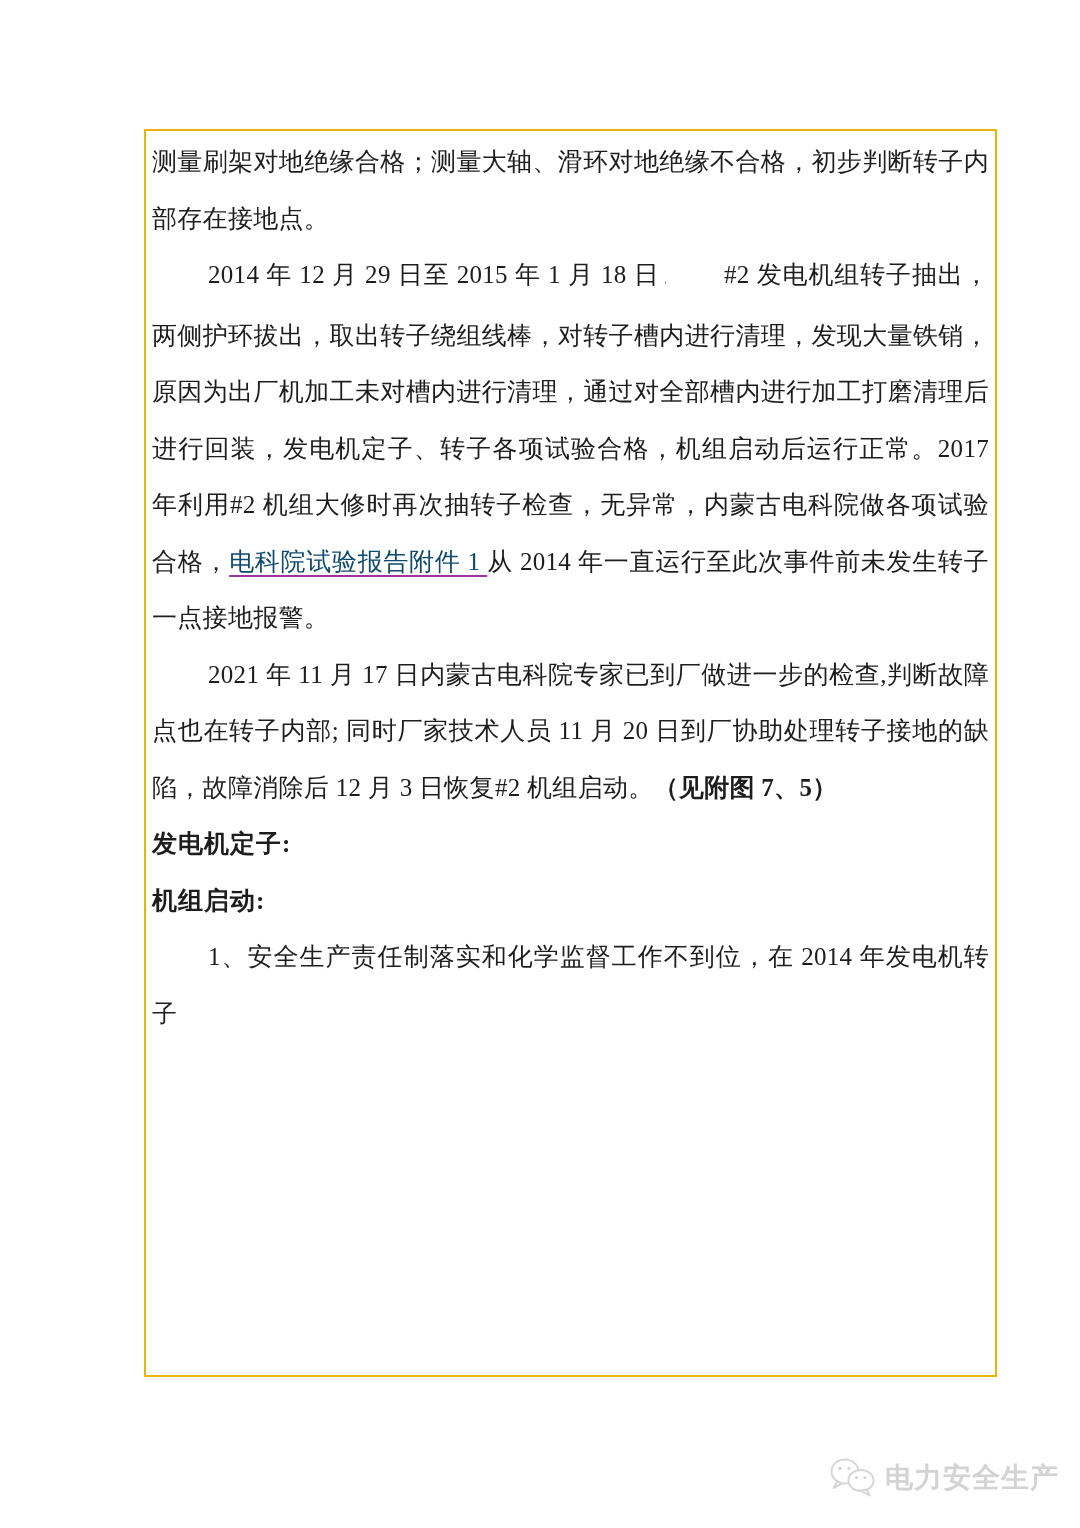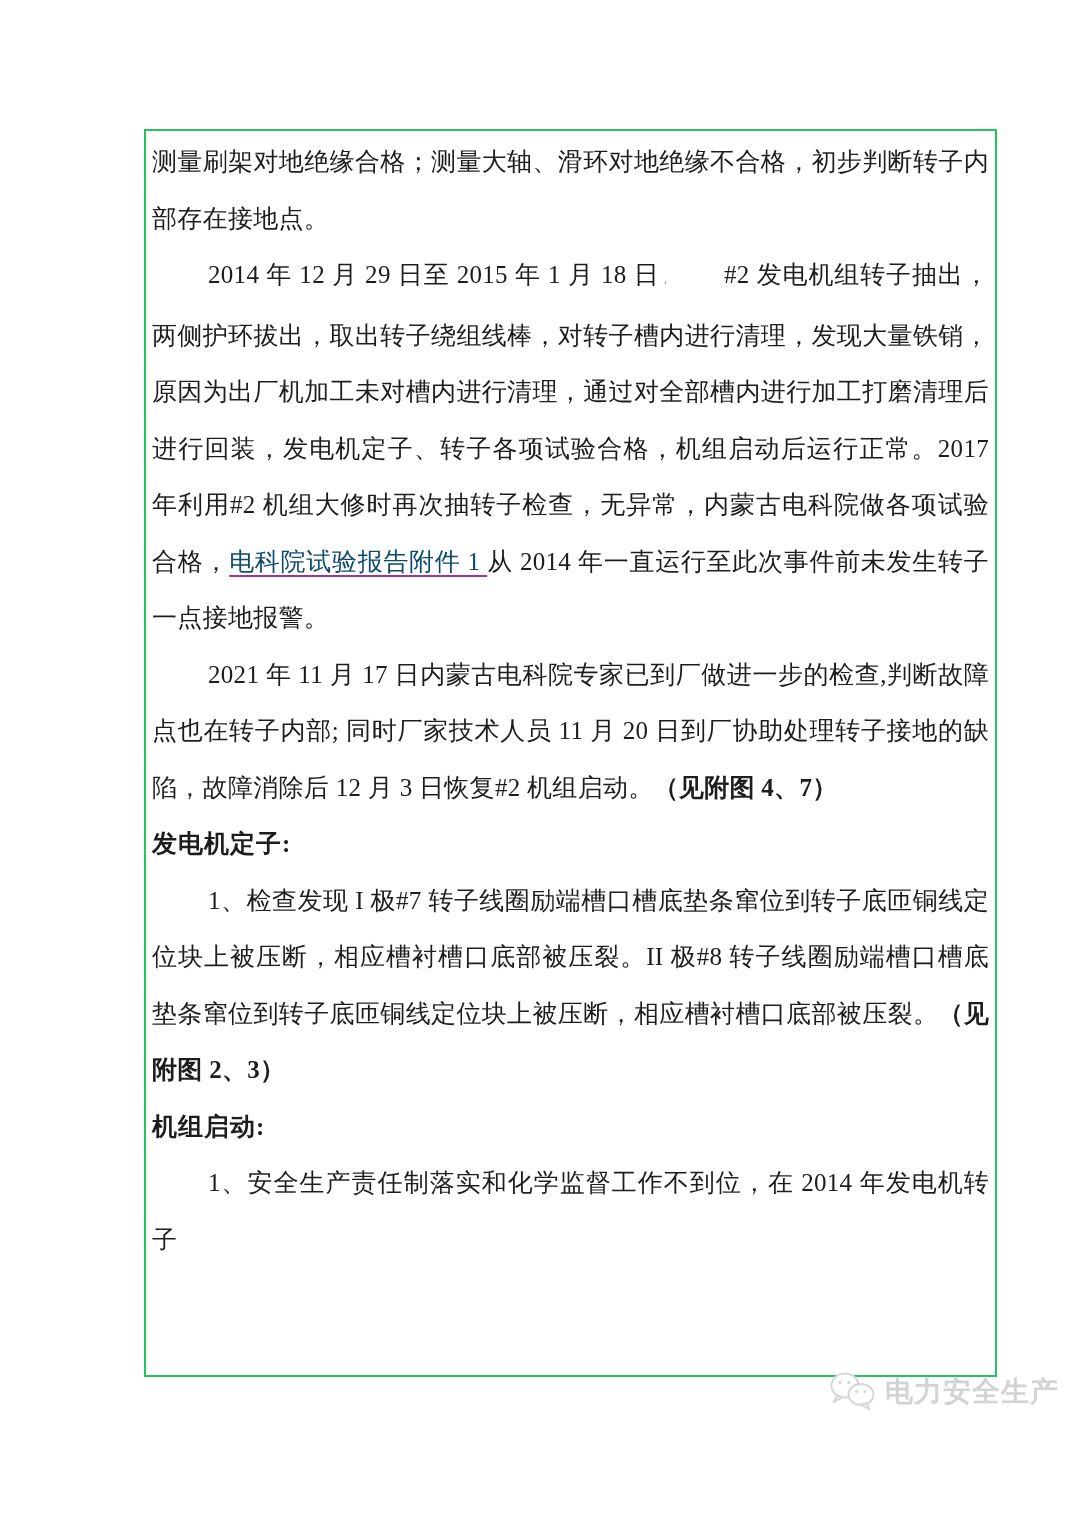--- a/index.html
+++ b/index.html
@@ -11,21 +11,21 @@
     overflow: hidden;
     font-family: "Liberation Serif", "DejaVu Serif", serif;
   }
   .content-box {
     position: absolute;
     left: 144px;
     top: 129px;
     width: 853px;
     height: 1248px;
     box-sizing: border-box;
-    border: 2px solid #22c55e;
+    border: 2px solid #eab308;
     padding: 3px 6px 0 6px;
     color: #1d1d1d;
     font-size: 25px;
     letter-spacing: 0.3px;
     line-height: 56.5px;
     text-align: justify;
     overflow: hidden;
   }
   .para { margin: 0; text-align: justify; }
   .para.indent { text-indent: 56px; }
@@ -39,21 +39,21 @@
   }
   .link {
     color: #0c4a6e;
     text-decoration-color: #9e339e;
     text-underline-offset: 5px;
     cursor: pointer;
   }
   .watermark {
     position: absolute;
     left: 828px;
-    top: 1366px;
+    top: 1452px;
     height: 52px;
     display: flex;
     align-items: center;
     gap: 7px;
     user-select: none;
   }
   .wm-label {
     color: #d3d3d3;
     font-size: 28px;
     font-weight: 600;
@@ -66,25 +66,24 @@
 </head>
 <body>
 
 <div class="page">
 
   <div class="content-box">
     <p class="para"><span class="run">测量刷架对地绝缘合格；测量大轴、滑环对地绝缘不合格，初步判断转子内部存在接地点。</span></p>
 
     <p class="para indent"><span class="run">2014 年 12 月 29 日至 2015 年 1 月 18 日</span><span class="run tiny">，</span><span class="run">　　#2 发电机组转子抽出，两侧护环拔出，取出转子绕组线棒，对转子槽内进行清理，发现大量铁销，原因为出厂机加工未对槽内进行清理，通过对全部槽内进行加工打磨清理后进行回装，发电机定子、转子各项试验合格，机组启动后运行正常。2017 年利用#2 机组大修时再次抽转子检查，无异常，内蒙古电科院做各项试验合格，</span><a href="#" class="run link">电科院试验报告附件 1&nbsp;</a><span class="run">从 2014 年一直运行至此次事件前未发生转子一点接地报警。</span></p>
 
-    <p class="para indent"><span class="run">2021 年 11 月 17 日内蒙古电科院专家已到厂做进一步的检查,判断故障点也在转子内部; 同时厂家技术人员 11 月 20 日到厂协助处理转子接地的缺陷，故障消除后 12 月 3 日恢复#2 机组启动。</span><span class="run b">（见附图 4、7）</span></p>
+    <p class="para indent"><span class="run">2021 年 11 月 17 日内蒙古电科院专家已到厂做进一步的检查,判断故障点也在转子内部; 同时厂家技术人员 11 月 20 日到厂协助处理转子接地的缺陷，故障消除后 12 月 3 日恢复#2 机组启动。</span><span class="run b">（见附图 7、5）</span></p>
 
     <p class="para hd"><span class="run b">发电机定子:</span></p>
 
-    <p class="para indent"><span class="run">1、检查发现 I 极#7 转子线圈励端槽口槽底垫条窜位到转子底匝铜线定位块上被压断，相应槽衬槽口底部被压裂。II 极#8 转子线圈励端槽口槽底垫条窜位到转子底匝铜线定位块上被压断，相应槽衬槽口底部被压裂。</span><span class="run b">（见附图 2、3）</span></p>
 
 
     <p class="para hd"><span class="run b">机组启动:</span></p>
 
     <p class="para indent"><span class="run">1、安全生产责任制落实和化学监督工作不到位，在 2014 年发电机转子</span></p>
   </div>
 
   <div class="watermark">
     <svg class="wm-icon" width="50" height="44" viewBox="0 0 50 44" xmlns="http://www.w3.org/2000/svg">
       <g stroke="#d7d7d7" stroke-width="2" fill="#ffffff">

